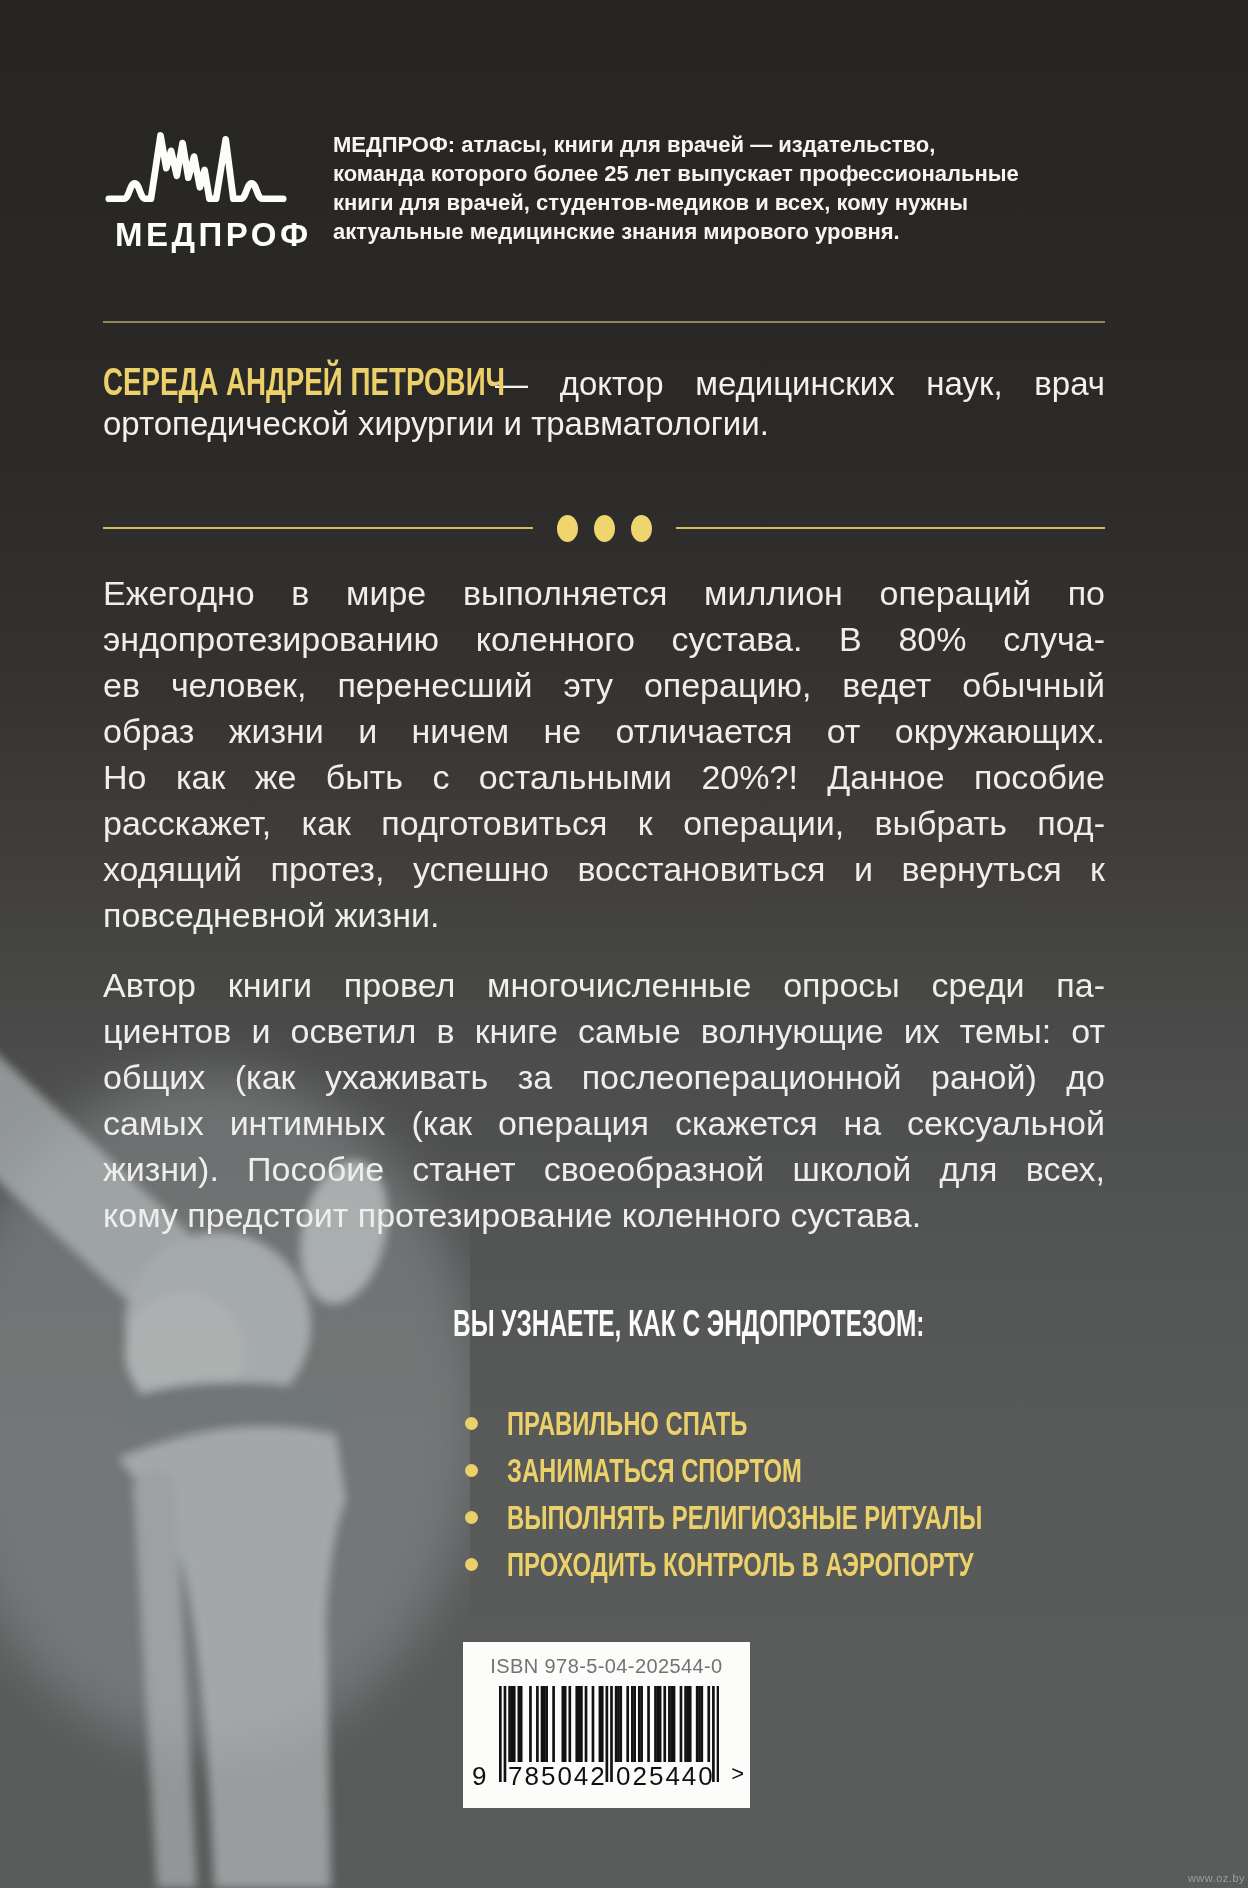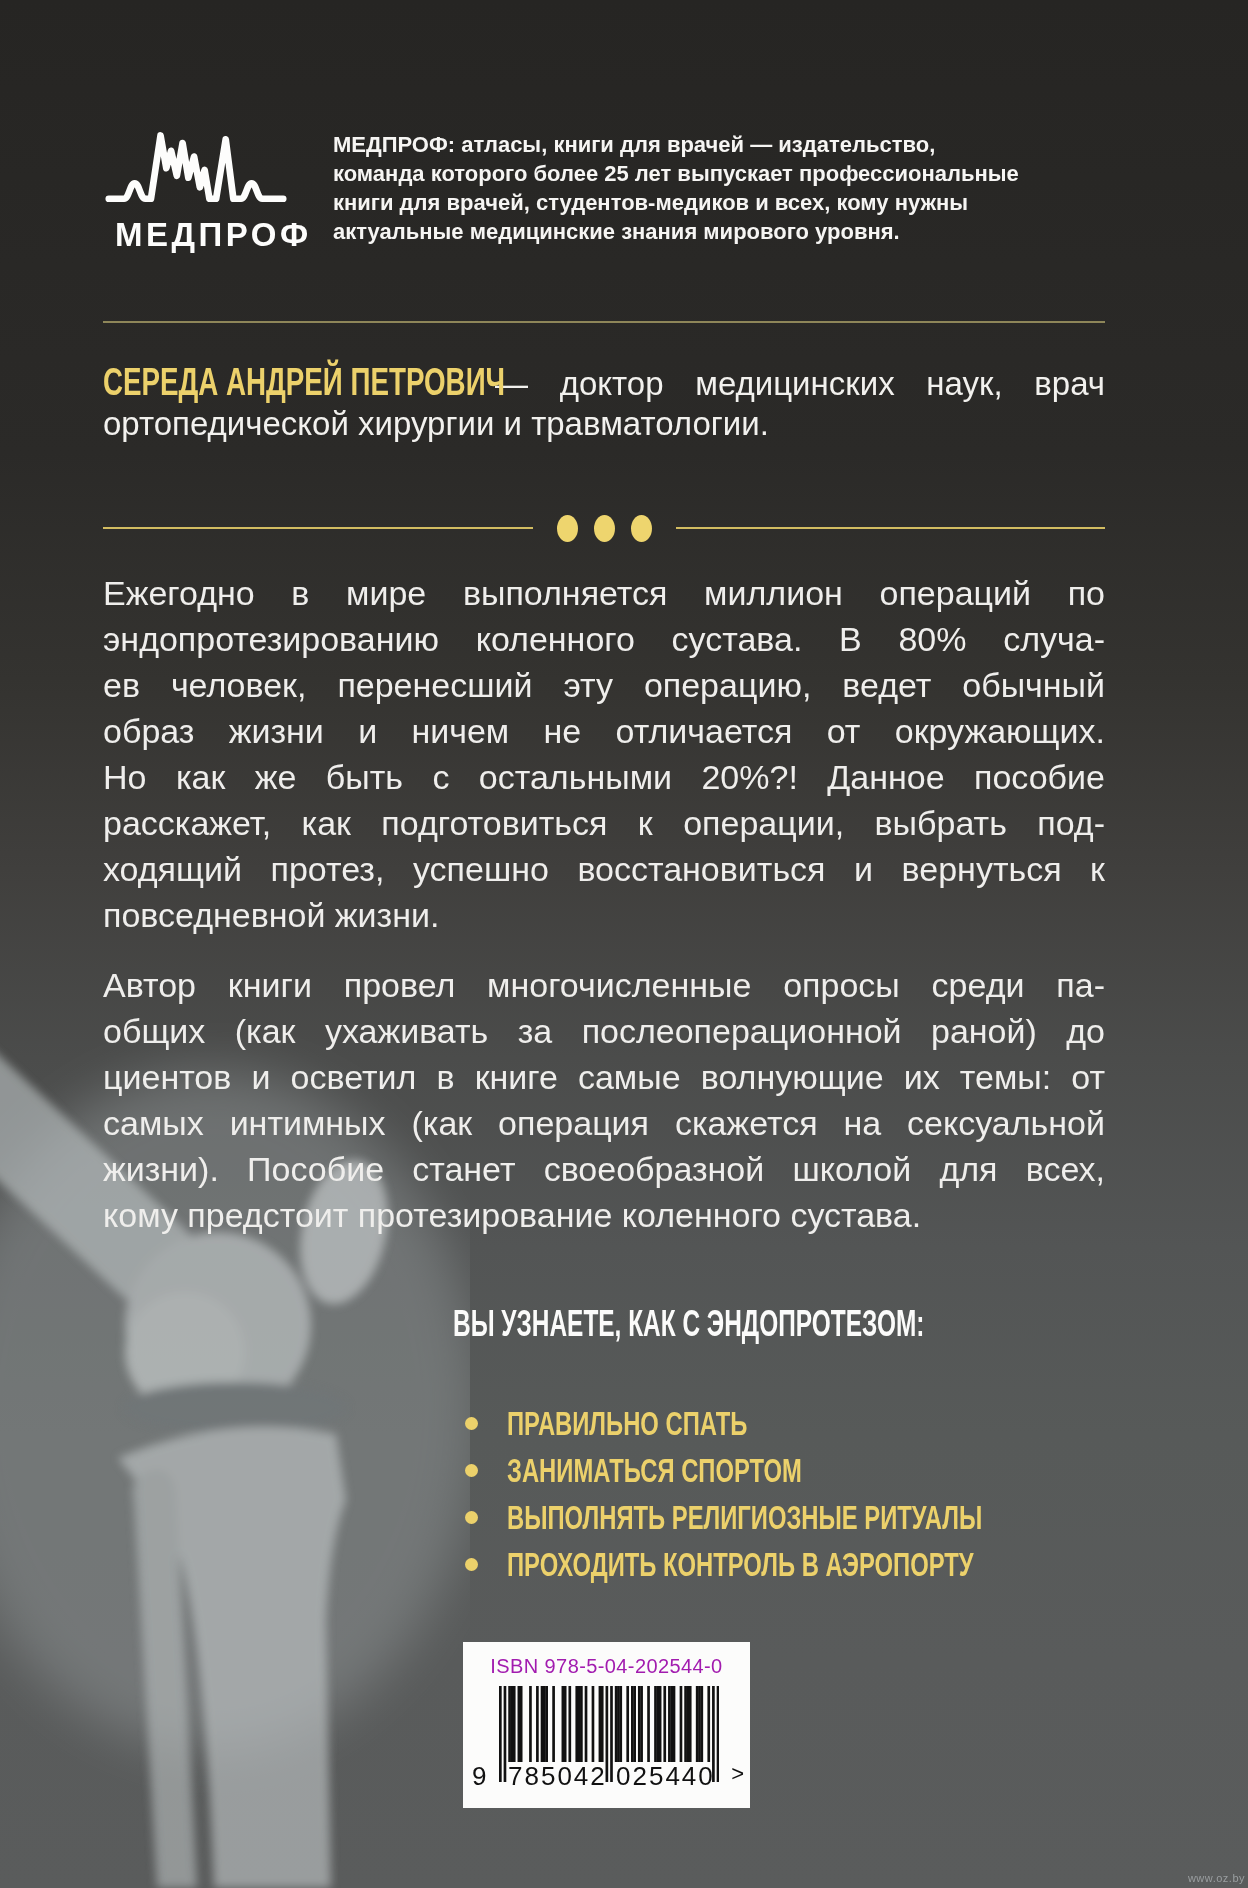--- a/index.html
+++ b/index.html
@@ -46,21 +46,21 @@
   .learn{top:1303px;left:350px;right:0;text-align:right;}
   .learn-h{margin:0;height:42px;}
   .cond{display:inline-block;white-space:nowrap;color:#fbfbfa;font-weight:700;font-size:37px;transform:scaleX(0.66);transform-origin:0 50%;}
   .learn ul{list-style:none;margin:55px 0 0 0;padding:0;}
   .learn li{display:flex;align-items:center;height:47px;}
   .b-dot{flex:0 0 13px;width:13px;height:13px;border-radius:50%;background:#ecd16b;margin-left:12px;margin-right:29px;}
   .b-label{display:inline-block;white-space:nowrap;color:#ecd16b;font-weight:700;font-size:34px;transform:scaleX(0.70);transform-origin:0 50%;}
 
   
   .barcode{top:1642px;left:360px;right:auto;width:287px;height:166px;background:#fcfcfb;}
-  .isbn{position:absolute;top:13px;left:0;right:0;text-align:center;color:#a21caf;font-size:20px;letter-spacing:0.4px;}
+  .isbn{position:absolute;top:13px;left:0;right:0;text-align:center;color:#737373;font-size:20px;letter-spacing:0.4px;}
   #ean{position:absolute;top:44px;left:36px;width:220px;height:98px;}
   .bc-digits{position:absolute;top:119px;left:0;right:0;height:32px;color:#111;font-size:26px;}
   .bc-digits span{position:absolute;top:0;}
   .d9{left:9px;}
   .g1{left:45px;letter-spacing:2px;}
   .g2{left:153px;letter-spacing:2px;}
   .gt{right:6px;top:3px;font-size:22px;}
 
   .watermark{position:absolute;right:3px;bottom:4px;color:#9a9ea0;font-size:11px;letter-spacing:0.5px;}
 </style>
@@ -132,22 +132,22 @@
         <div class="jline">эндопротезированию коленного сустава. В 80% случа-</div>
         <div class="jline">ев человек, перенесший эту операцию, ведет обычный</div>
         <div class="jline">образ жизни и ничем не отличается от окружающих.</div>
         <div class="jline">Но как же быть с остальными 20%?! Данное пособие</div>
         <div class="jline">расскажет, как подготовиться к операции, выбрать под-</div>
         <div class="jline">ходящий протез, успешно восстановиться и вернуться к</div>
         <div class="jline last">повседневной жизни.</div>
       </section>
     <section class="body-par p2" id="par2">
         <div class="jline">Автор книги провел многочисленные опросы среди па-</div>
+        <div class="jline">циентов и осветил в книге самые волнующие их темы: от</div>
         <div class="jline">общих (как ухаживать за послеоперационной раной) до</div>
-        <div class="jline">циентов и осветил в книге самые волнующие их темы: от</div>
         <div class="jline">самых интимных (как операция скажется на сексуальной</div>
         <div class="jline">жизни). Пособие станет своеобразной школой для всех,</div>
         <div class="jline last">кому предстоит протезирование коленного сустава.</div>
       </section>
 
     <section class="learn">
       <h2 class="learn-h"><span class="cond">ВЫ УЗНАЕТЕ, КАК С ЭНДОПРОТЕЗОМ:</span></h2>
       <ul id="learn-list">
           <li>
             <span class="b-dot"></span>

